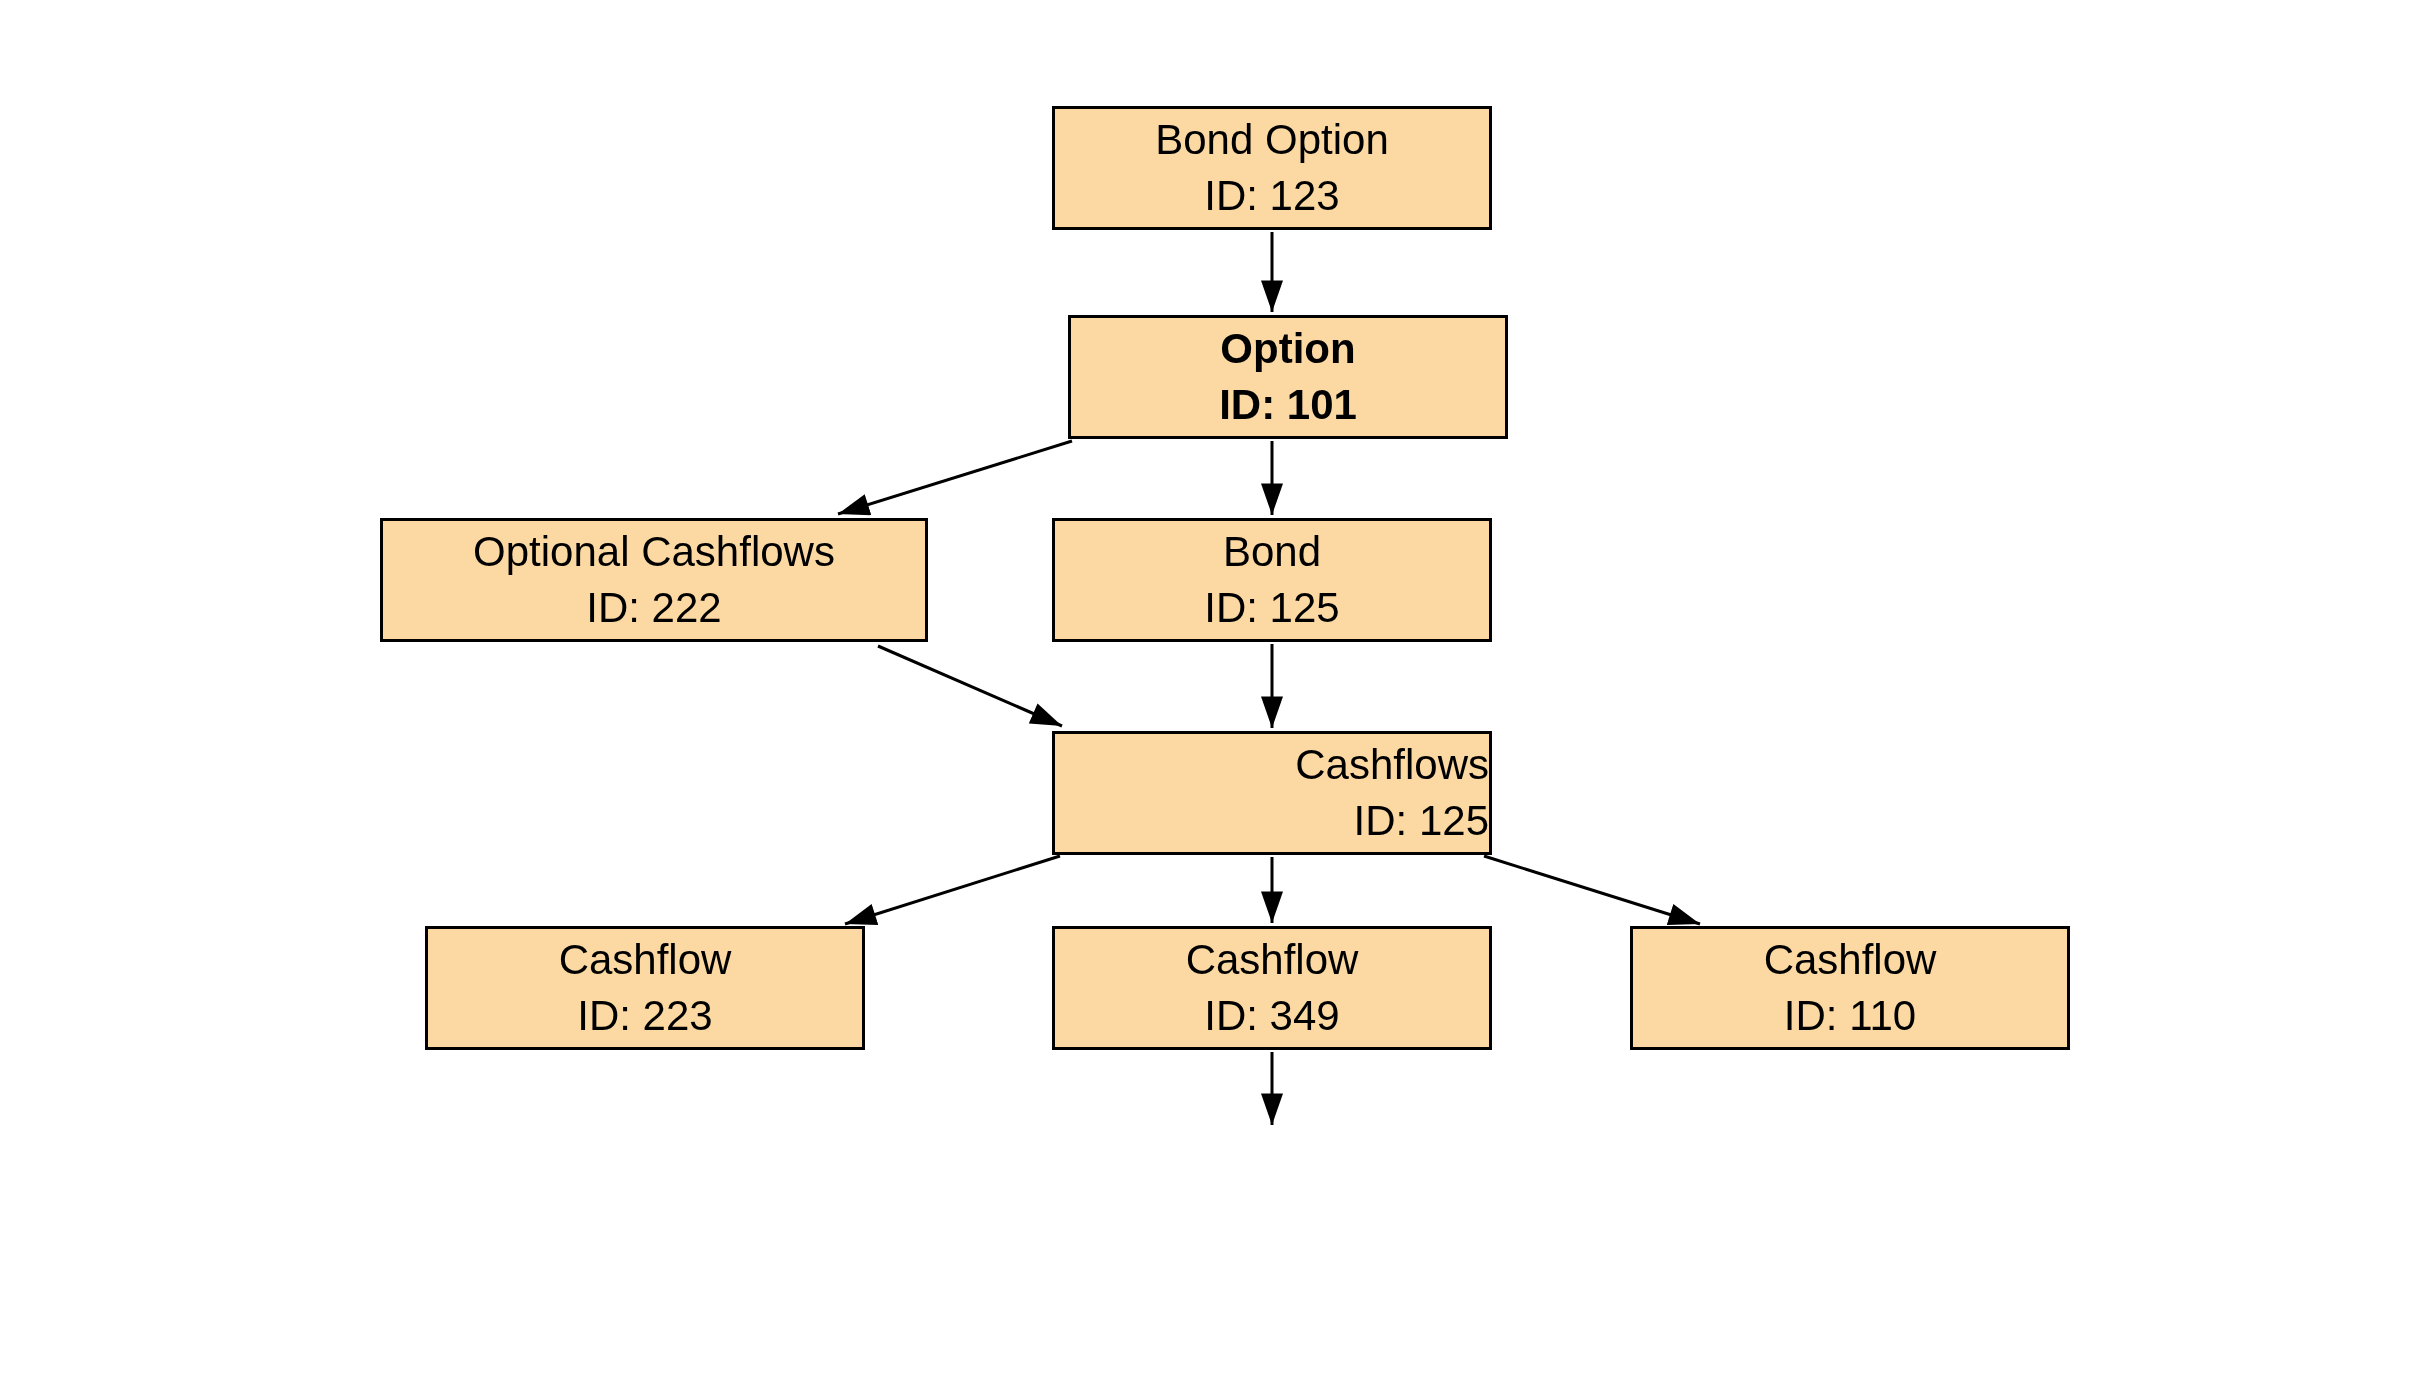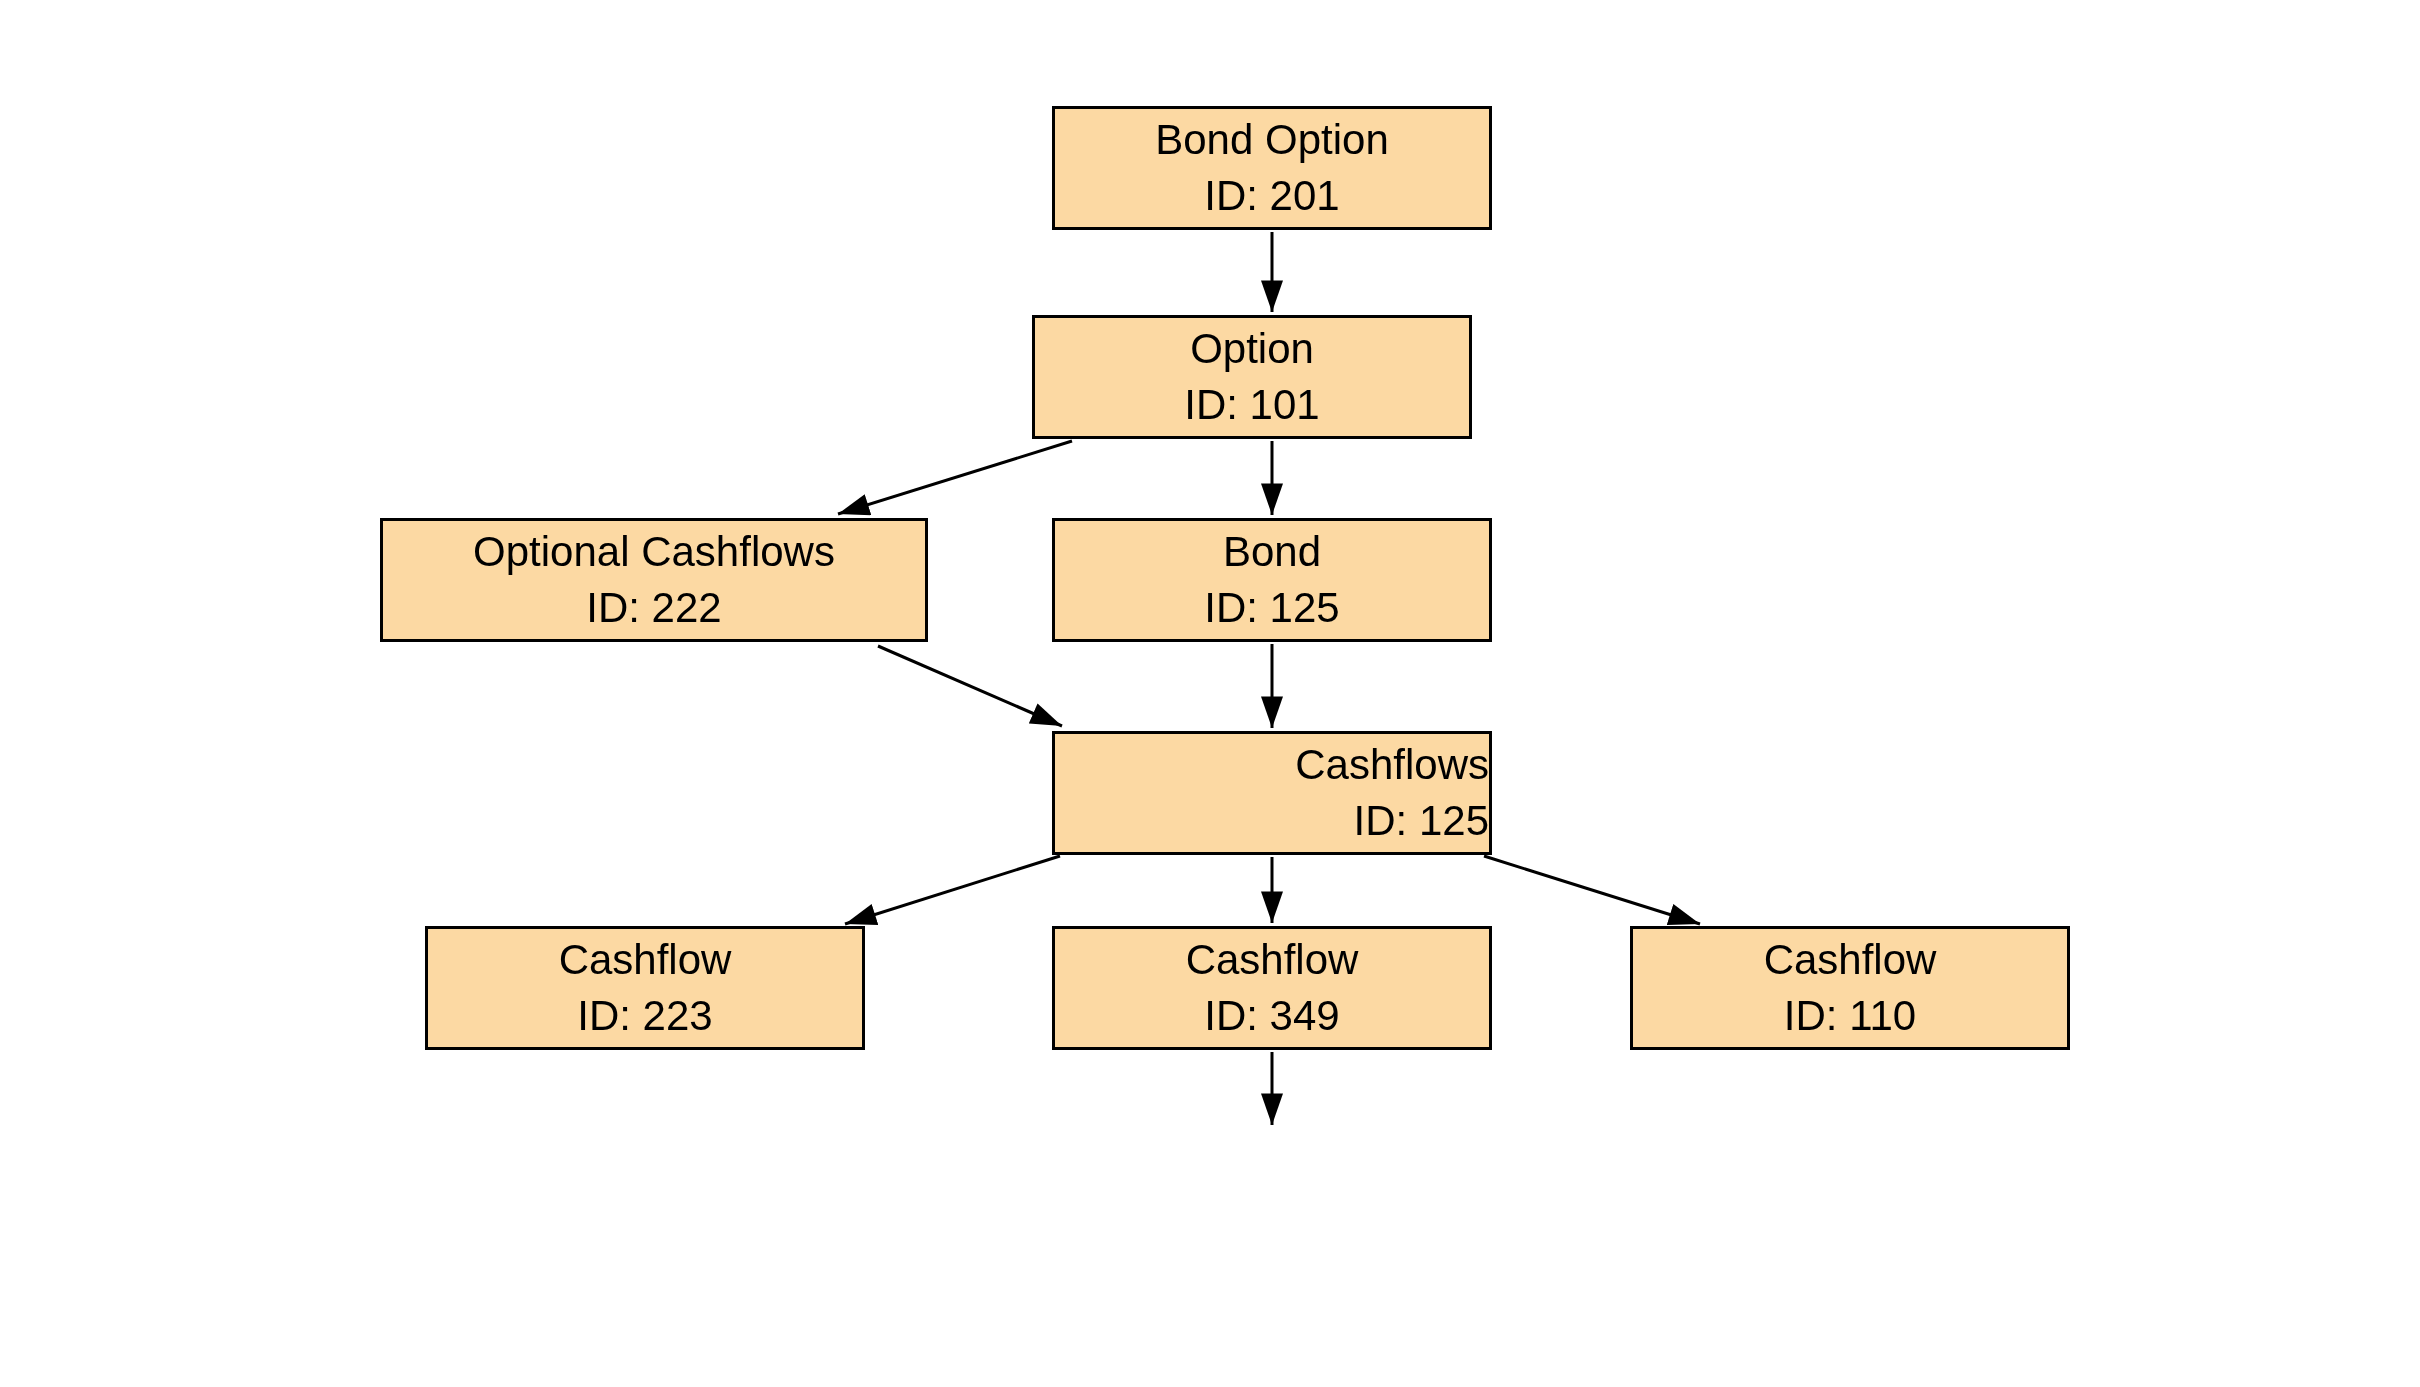--- a/index.html
+++ b/index.html
@@ -36,21 +36,21 @@
     color: #000000;
     font-size: 42px;
     line-height: 56px;
     height: 124px;
     width: 440px;
   }
   .node .label, .node .id-text { white-space: nowrap; }
 
   
   .n-bond-option        { left: 1052px; top: 106px;  }
-  .n-option             { left: 1032px; top: 315px;  }
+  .n-option             { left: 1068px; top: 315px; font-weight: bold;  }
   .n-optional-cashflows { left: 380px;  top: 518px;  width: 548px; text-align: center; }
   .n-bond               { left: 1052px; top: 518px;  }
   .n-cashflows          { left: 1052px; top: 731px; align-items: flex-end;  }
   .n-cashflow-223       { left: 425px;  top: 926px;  }
   .n-cashflow-224       { left: 1052px; top: 926px;  }
   .n-cashflow-225       { left: 1630px; top: 926px;  }
   .n-interest           { left: 1052px; top: 1128px; }
 </style>
 </head>
 <body>
@@ -71,21 +71,21 @@
       <line x1="1272" y1="644" x2="1272" y2="728" marker-end="url(#arrowhead)"></line>
       <line x1="1060" y1="856" x2="845" y2="924" marker-end="url(#arrowhead)"></line>
       <line x1="1272" y1="857" x2="1272" y2="923" marker-end="url(#arrowhead)"></line>
       <line x1="1484" y1="856" x2="1700" y2="924" marker-end="url(#arrowhead)"></line>
       <line x1="1272" y1="1052" x2="1272" y2="1125" marker-end="url(#arrowhead)"></line>
     </g>
   </svg>
 
   <div class="node n-bond-option">
     <span class="label">Bond Option</span>
-    <span class="id-text">ID: 201</span>
+    <span class="id-text">ID: 123</span>
   </div>
 
   <div class="node n-option">
     <span class="label">Option</span>
     <span class="id-text">ID: 101</span>
   </div>
 
   <div class="node n-optional-cashflows">
     <span class="label">Optional Cashflows</span>
     <span class="id-text">ID: 222</span>

